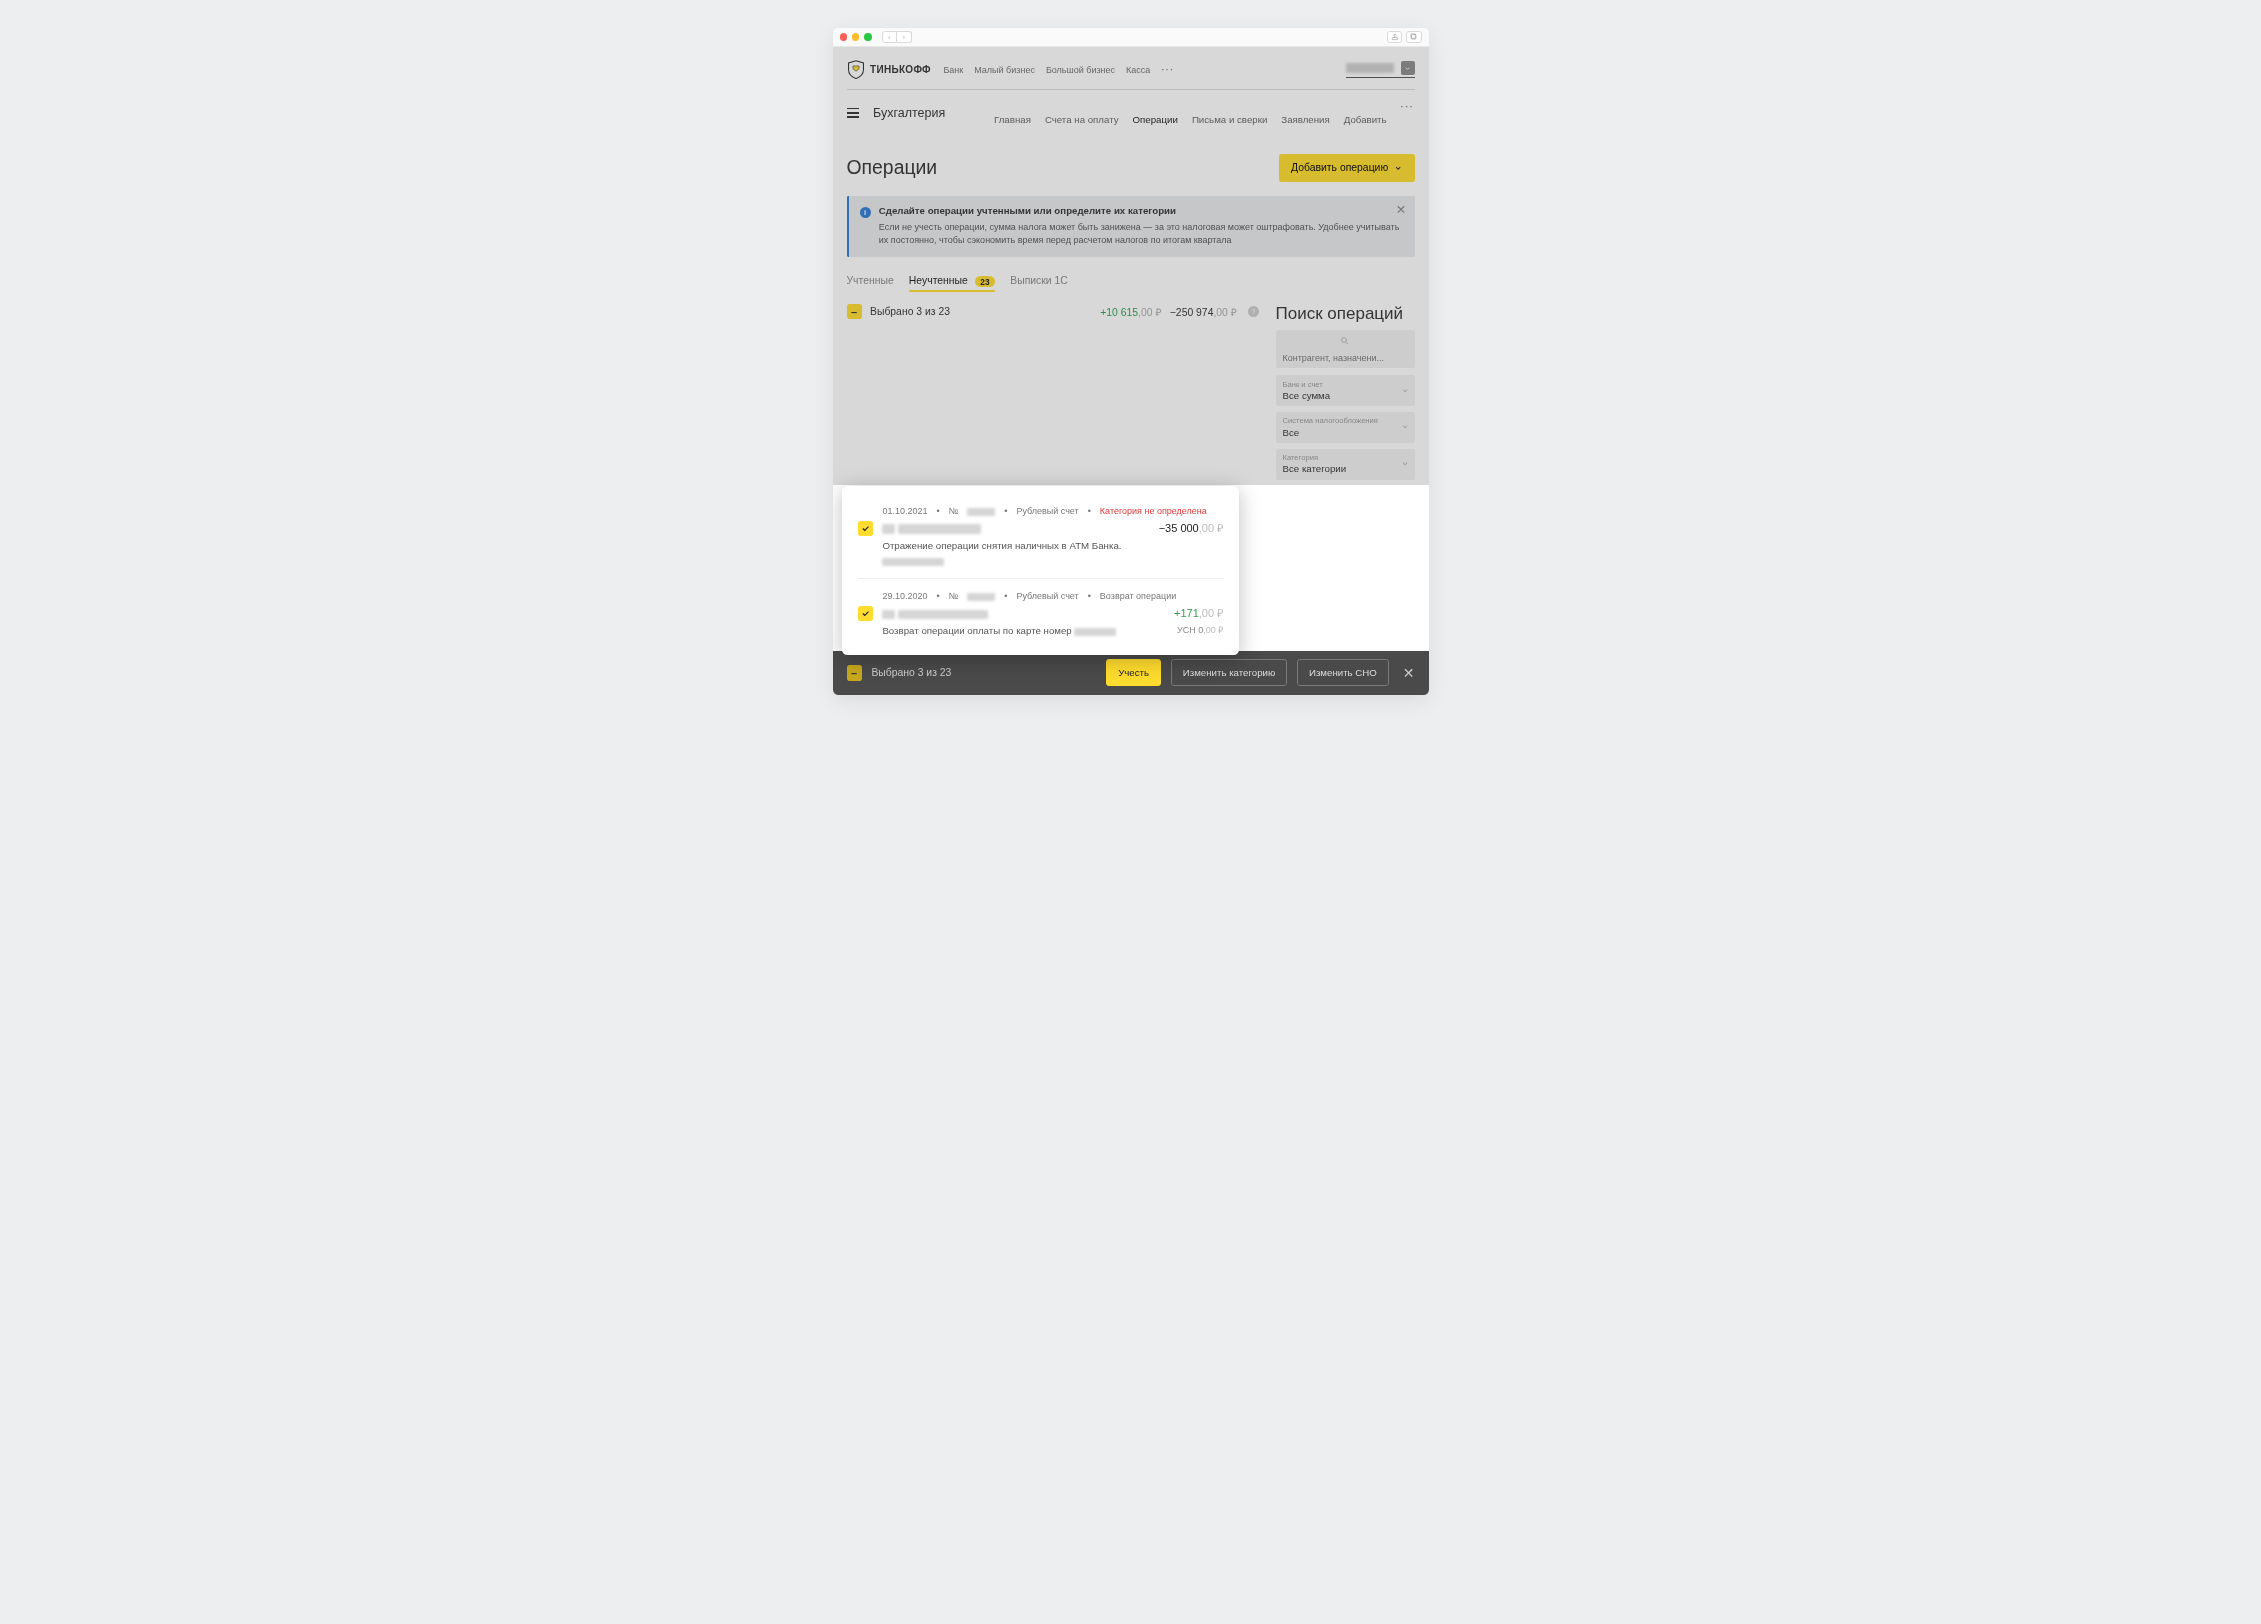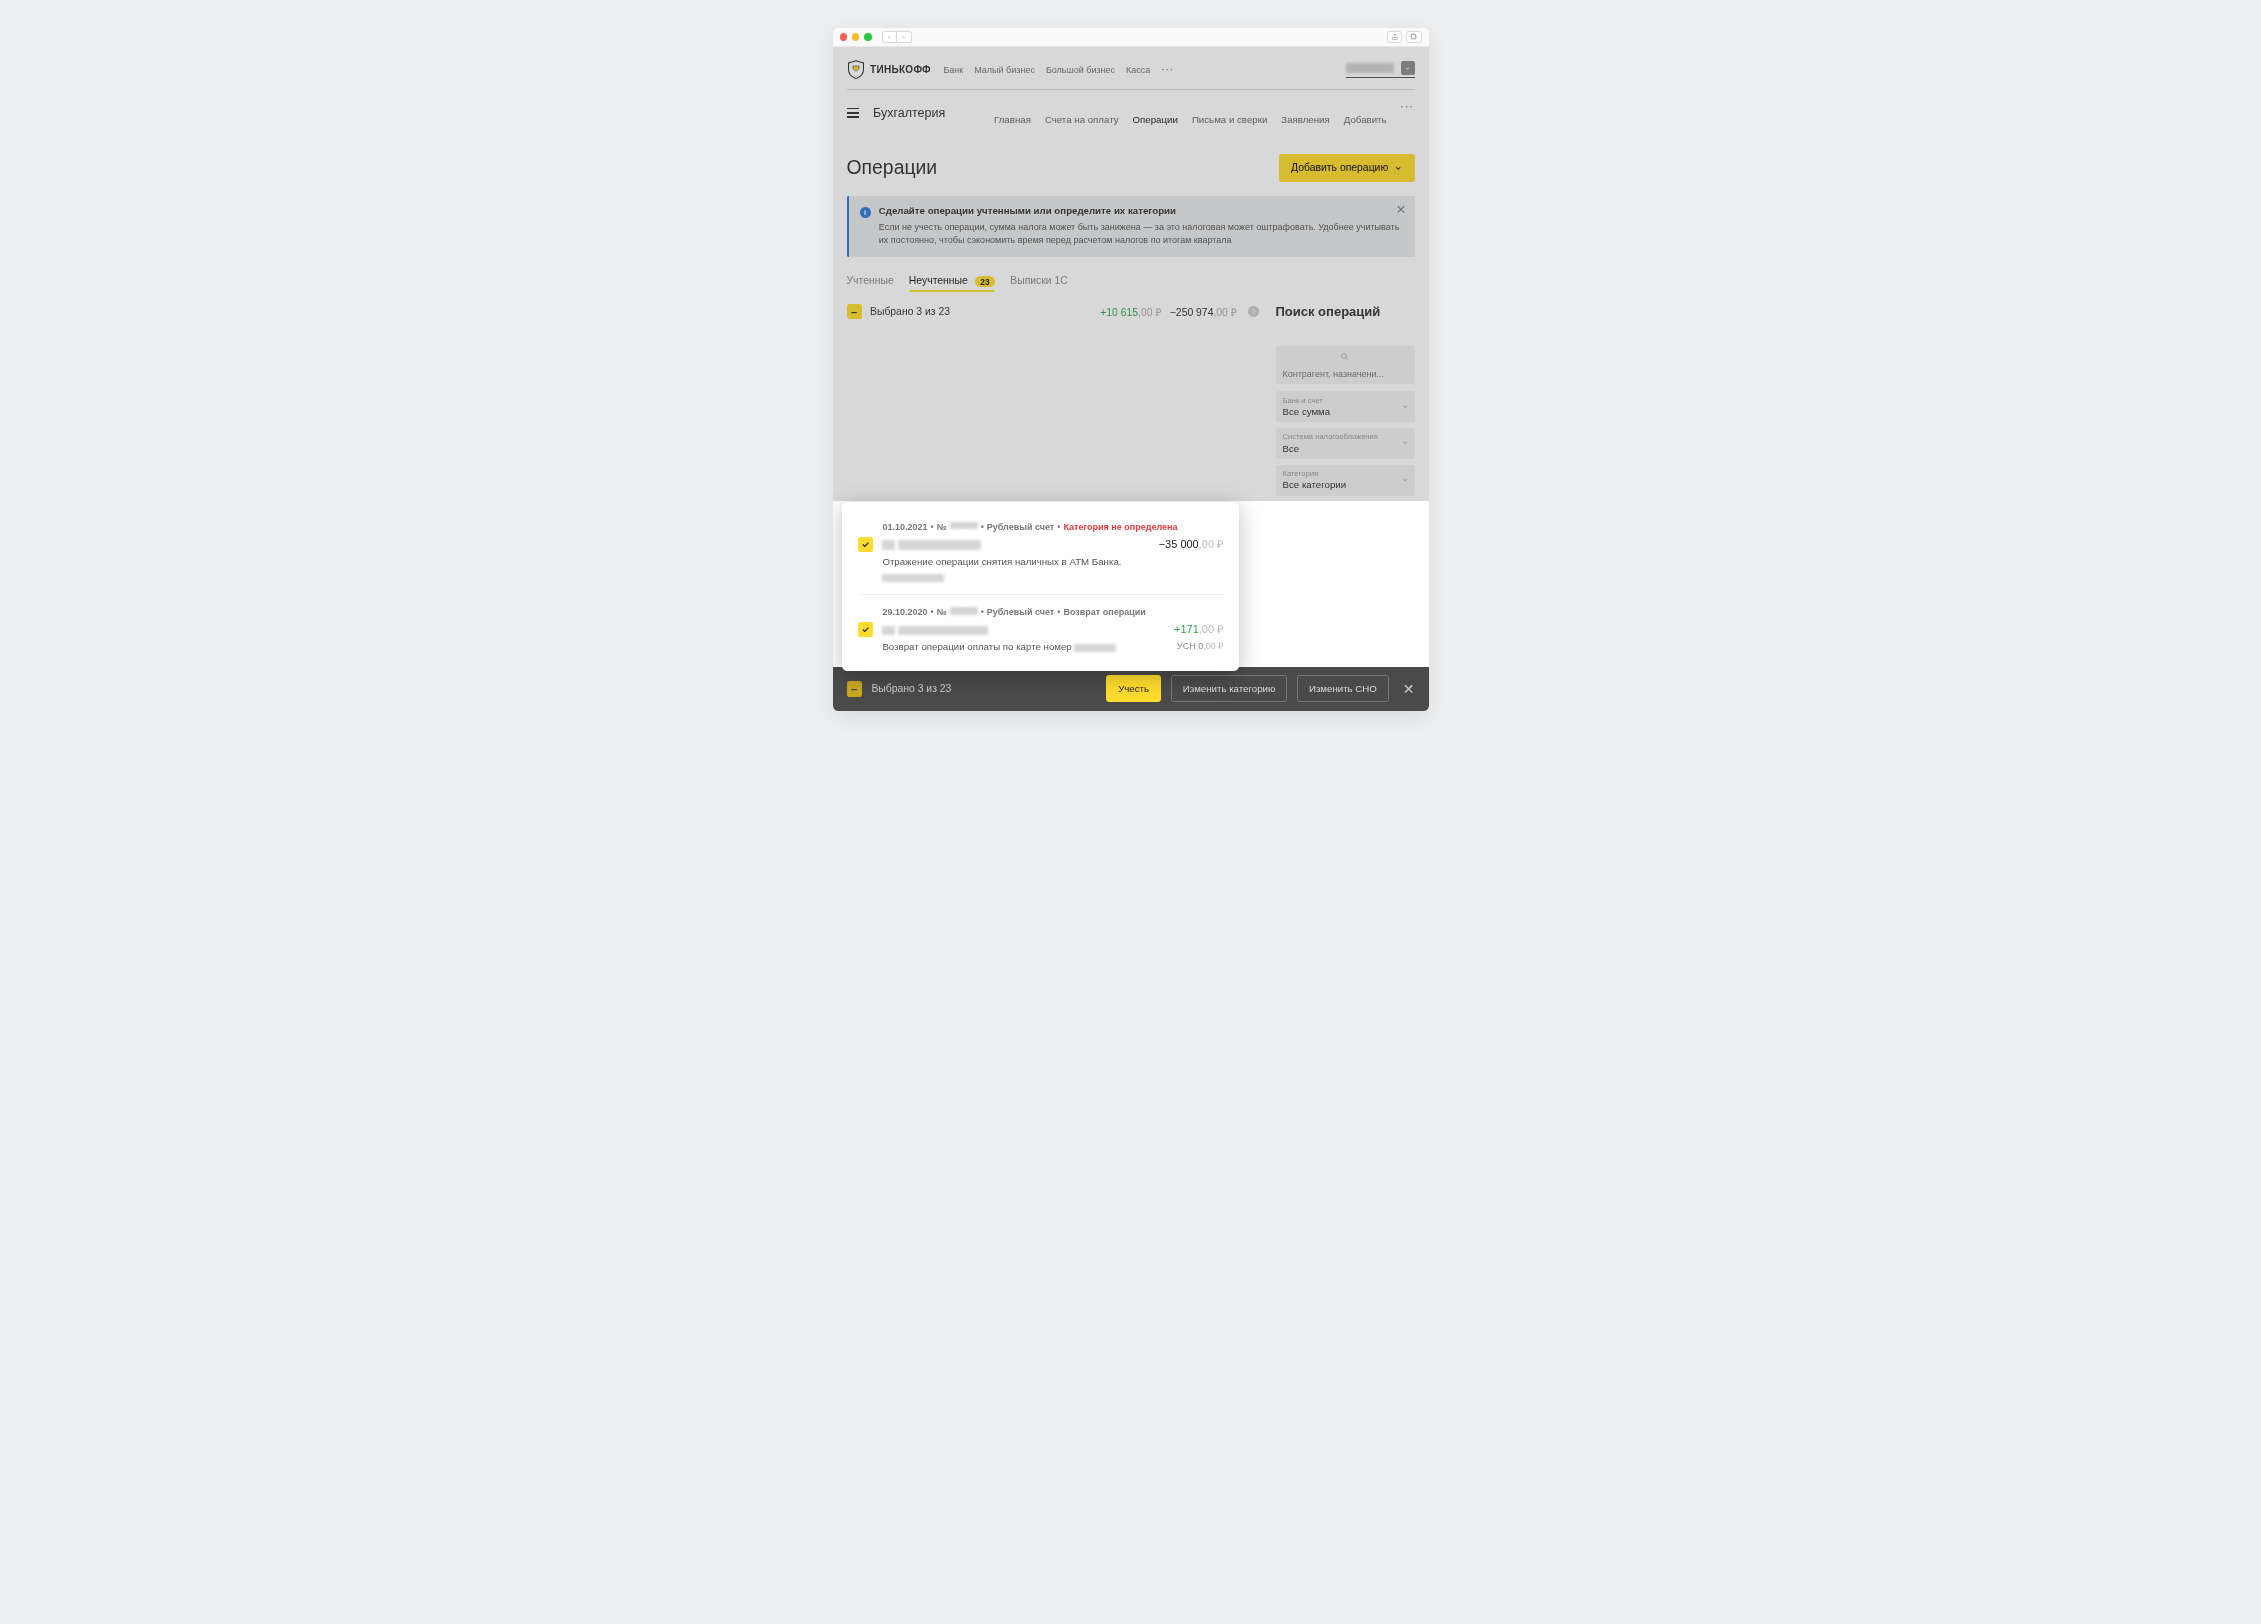--- a/index.html
+++ b/index.html
@@ -171,34 +171,34 @@
   }
   .op-item { display: flex; gap: 9.7px; padding: 7px 0; }
   .op-item + .op-item { border-top: 0.7px solid #eee; margin-top: 4.2px; padding-top: 12.5px; }
   .chk-on {
     width: 15.2px; height: 15.2px; background: #ffdc2d; border-radius: 2.8px;
     display: flex; align-items: center; justify-content: center; flex-shrink: 0;
     margin-top: 15.2px; cursor: pointer;
   }
   .chk-on svg { width: 9px; height: 9px; }
   .op-body { flex: 1; min-width: 0; }
-  .op-meta { font-size: 9px; color: #777; display: flex; align-items: flex-start; flex-wrap: wrap; gap: 3px; font-weight: bold; }
+  .op-meta { font-size: 9px; color: #777; display: flex; align-items: flex-end; flex-wrap: wrap; gap: 9px; }
   .blur-box { display:inline-block; height: 7.6px; background:#d5d5d5; filter: blur(1.4px); border-radius:1.4px; vertical-align: middle; }
   .cat-red { color: #e23b3b; }
   .op-title-row { display: flex; align-items: baseline; justify-content: space-between; margin-top: 4.2px; gap: 7px; }
   .op-title { font-size: 11px; color: #222; }
   .op-amount { font-size: 11px; white-space: nowrap; }
   .op-amount .minor, .op-subamount .minor { color: #bbb; }
   .op-amount.neg { color: #222; }
   .op-amount.pos { color: #2fa24f; }
   .op-desc { font-size: 9.7px; color: #555; margin-top: 4.2px; line-height: 1.4; }
   .op-subamount { font-size: 9px; color:#888; text-align:right; margin-top:2.8px; }
 
   
-  .side-title { font-size: 13px; font-weight: 700; margin-bottom: 27px; }
+  .side-title { font-size: 17px; font-weight: 400; margin-bottom: 6px; }
   .search-wrap {
     display:flex; align-items:center; gap:5.5px; background:#f2f2f2;
     border-radius:2.8px; padding:5.5px 7px; margin-bottom: 7px; flex-direction: column;
   }
   .search-wrap input {
     border:none; background:transparent; outline:none; font-size:9px; width:100%;
     color:#333;
   }
   .mag { color:#aaa; }
   .filter-field {

